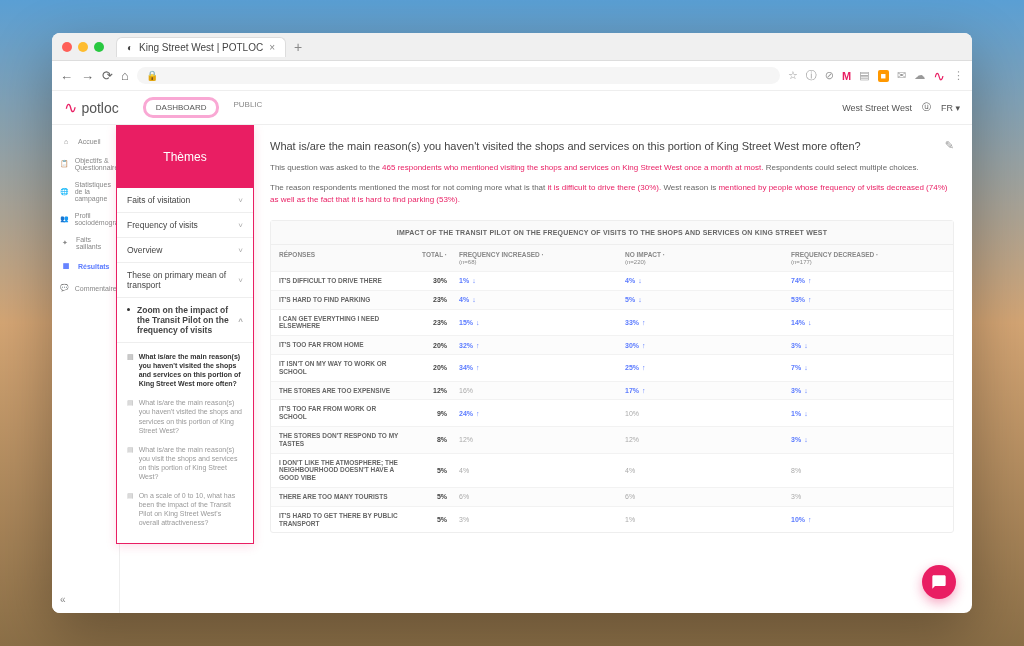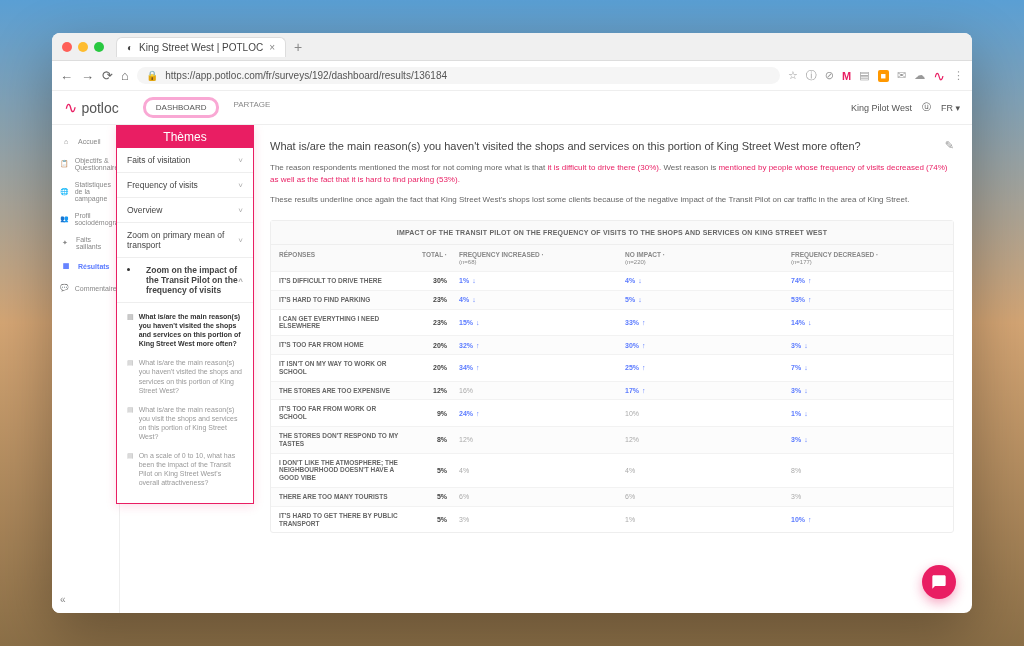--- a/index.html
+++ b/index.html
@@ -29,21 +29,21 @@
 .htab.active { border: 3px solid #f9a8d4; color: #555; }
 .header-right { margin-left: auto; display: flex; align-items: center; gap: 10px; font-size: 9px; color: #555; }
 .body { flex: 1; display: flex; overflow: hidden; }
 .leftnav { width: 68px; background: #fff; border-right: 1px solid #eee; padding: 6px 4px; display: flex; flex-direction: column; gap: 2px; position: relative; }
 .nav-item { display: flex; align-items: center; gap: 6px; padding: 4px 4px; font-size: 7px; color: #888; cursor: pointer; }
 .nav-item.active { color: #5b7bff; font-weight: 600; }
 .nav-ico2 { width: 12px; height: 12px; display: inline-flex; align-items: center; justify-content: center; }
 .collapse-ico { position: absolute; bottom: 8px; left: 8px; color: #888; font-size: 10px; }
 .themes-panel { position: relative; width: 132px; }
 .themes { position: absolute; top: 0; left: -4px; width: 138px; background: #fff; border: 1px solid #e91e63; box-shadow: 0 2px 10px rgba(233,30,99,0.15); z-index: 5; }
-.themes-head { background: #e91e63; color: #fff; text-align: center; padding: 4px; font-size: 12px; font-weight: 500; }
+.themes-head { background: #e91e63; color: #fff; text-align: center; padding: 24px; font-size: 12px; font-weight: 500; }
 .theme-item { padding: 7px 10px; font-size: 8.5px; color: #444; border-bottom: 1px solid #eee; display: flex; justify-content: space-between; align-items: center; cursor: pointer; }
 .theme-item.expanded { font-weight: 600; }
 .chev { color: #aaa; font-size: 8px; }
 .sub-items { padding: 4px 6px 10px 6px; }
 .sub-item { display: flex; gap: 5px; padding: 5px 4px; font-size: 7px; line-height: 1.3; color: #999; }
 .sub-item.active { color: #333; font-weight: 600; }
 .sub-ico { width: 8px; color: #bbb; }
 .bullet { width: 3px; height: 3px; background: #333; border-radius: 50%; margin-top: 3px; flex-shrink: 0; }
 .main { flex: 1; overflow: hidden; padding: 14px 18px; font-size: 8px; color: #555; position: relative; }
 .qtitle { font-size: 11px; color: #444; margin-bottom: 10px; display: flex; justify-content: space-between; align-items: center; }
@@ -87,21 +87,20 @@
       <span class="addtab">+</span>
     </div>
   </div>
   <div class="urlbar">
     <span class="nav-ico">←</span>
     <span class="nav-ico">→</span>
     <span class="nav-ico">⟳</span>
     <span class="nav-ico">⌂</span>
     <div class="url-input">
       <span>🔒</span>
-      <span>https://app.potloc.com/fr/surveys/192/dashboard/results/136184</span>
     </div>
     <div class="url-icons">
       <span>☆</span>
       <span>ⓘ</span>
       <span>⊘</span>
       <span class="mico">M</span>
       <span>▤</span>
       <span class="orico">■</span>
       <span>✉</span>
       <span>☁</span>
@@ -111,24 +110,24 @@
   </div>
 
   <div class="app">
     <div class="header">
       <div class="logo">
         <span class="logo-ico">∿</span>
         <span>potloc</span>
       </div>
       <div class="htabs">
         <div class="htab active">DASHBOARD</div>
-        <div class="htab">PARTAGE</div>
+        <div class="htab">PUBLIC</div>
       </div>
       <div class="header-right">
-        <span>King Pilot West</span>
+        <span>West Street West</span>
         <span>ⓤ</span>
         <span><span>FR</span> ▾</span>
       </div>
     </div>
 
     <div class="body">
       <div class="leftnav">
         <div class="nav-item">
             <span class="nav-ico2">⌂</span>
             <span>Accueil</span>
@@ -169,25 +168,25 @@
             </div>
           <div class="theme-item">
               <span>Frequency of visits</span>
               <span class="chev">˅</span>
             </div>
           <div class="theme-item">
               <span>Overview</span>
               <span class="chev">˅</span>
             </div>
           <div class="theme-item">
-              <span>Zoom on primary mean of transport</span>
+              <span>These on primary mean of transport</span>
               <span class="chev">˅</span>
             </div>
           <div class="theme-item expanded">
-              <span style="display:flex;gap:16px;justify-content:flex-end;">
+              <span style="display:flex;gap:7px;justify-content:flex-end;">
                 <span class="bullet"></span>
                 <span>Zoom on the impact of the Transit Pilot on the frequency of visits</span>
               </span>
               <span class="chev">˄</span>
             </div>
           <div class="sub-items">
             <div class="sub-item active">
                 <span class="sub-ico">▤</span>
                 <span>What is/are the main reason(s) you haven't visited the shops and services on this portion of King Street West more often?</span>
               </div>
@@ -205,22 +204,22 @@
               </div>
           </div>
         </div>
       </div>
 
       <div class="main">
         <div class="qtitle">
           <span>What is/are the main reason(s) you haven't visited the shops and services on this portion of King Street West more often?</span>
           <span class="edit-ico">✎</span>
         </div>
+        <div class="para"><span>This question was asked to the </span><span class="hl">465 respondents who mentioned visiting the shops and services on King Street West once a month at most.</span><span> Respondents could select multiple choices.</span></div>
         <div class="para"><span>The reason respondents mentioned the most for not coming more what is that </span><span class="hl">it is difficult to drive there (30%).</span><span> West reason is </span><span class="hl">mentioned by people whose frequency of visits decreased (74%) as well as the fact that it is hard to find parking (53%).</span></div>
-        <div class="para">These results underline once again the fact that King Street West's shops lost some clients because of the negative impact of the Transit Pilot on car traffic in the area of King Street.</div>
 
         <div class="table-wrap">
           <div class="table-head">IMPACT OF THE TRANSIT PILOT ON THE FREQUENCY OF VISITS TO THE SHOPS AND SERVICES ON KING STREET WEST</div>
           <div class="thead-row">
             <div class="col-resp">RÉPONSES</div>
             <div class="col-total"><span>TOTAL</span> ·</div>
             <div class="col-data"><span>FREQUENCY INCREASED</span> ·<br><span class="sub-n">(n=68)</span></div>
             <div class="col-data"><span>NO IMPACT</span> ·<br><span class="sub-n">(n=220)</span></div>
             <div class="col-data"><span>FREQUENCY DECREASED</span> ·<br><span class="sub-n">(n=177)</span></div>
           </div>

